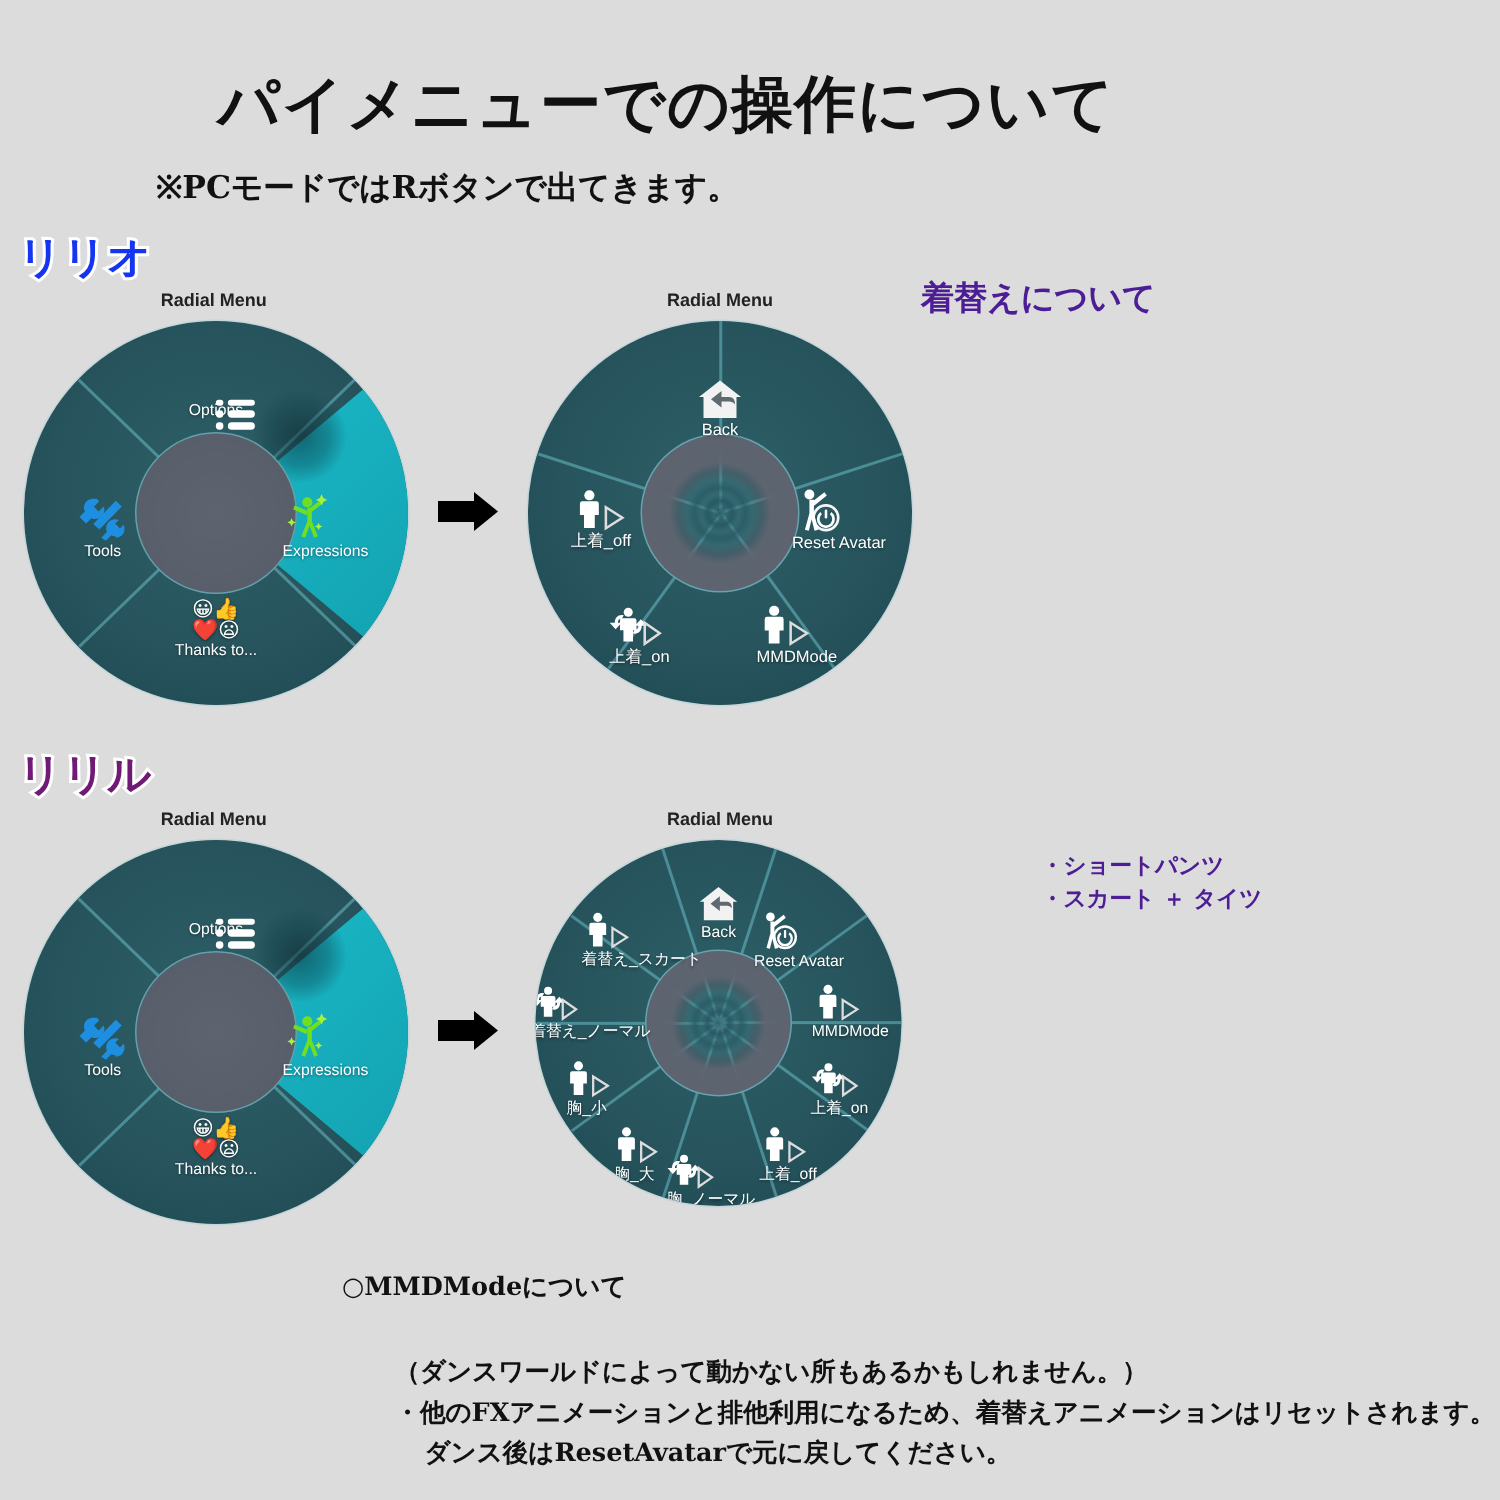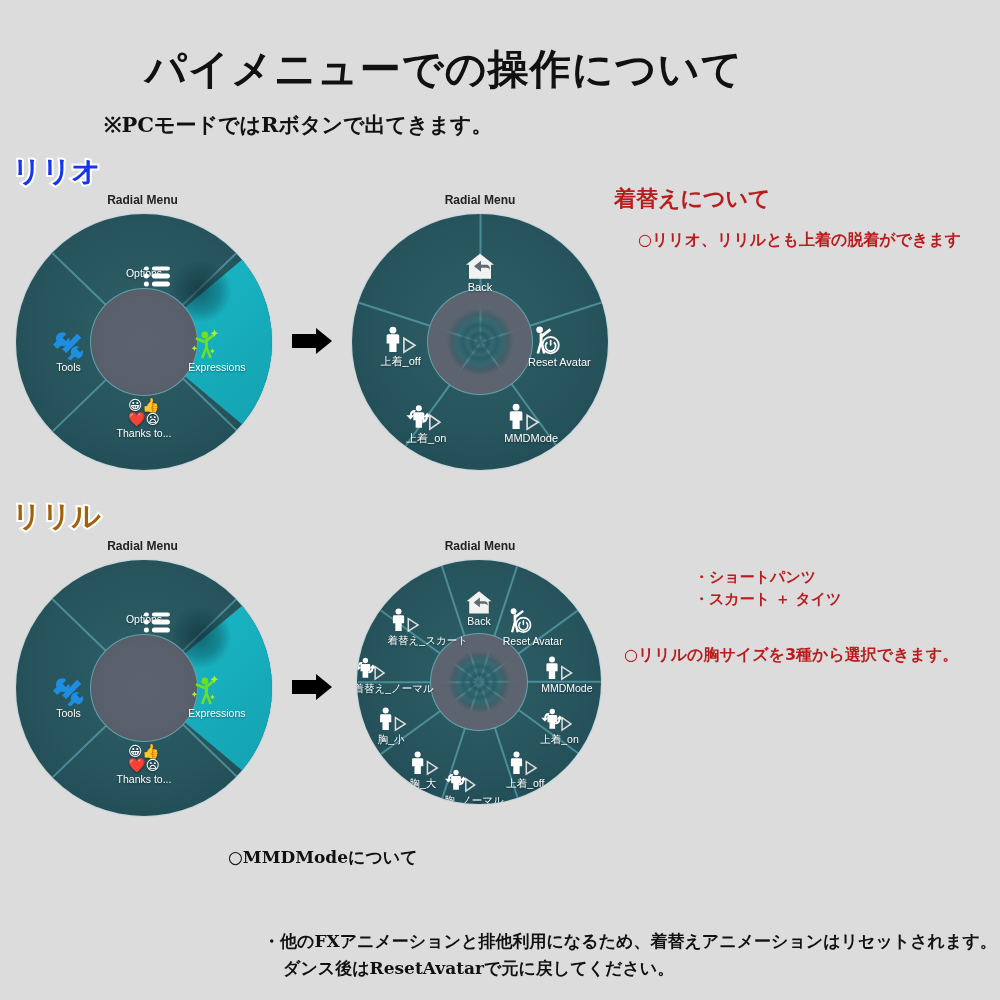--- a/index.html
+++ b/index.html
@@ -26,21 +26,21 @@
   }
   .avatar-name{
     position:absolute;font-size:29px;font-weight:700;white-space:nowrap;
     font-family:"DejaVu Sans","Liberation Sans",sans-serif;
     -webkit-text-stroke:4px #fff;paint-order:stroke fill;
   }
   .avatar-name.n1{left:12px;top:152px;color:#1535f0;}
   .avatar-name.n2{left:12px;top:497px;color:#1e9a42;}
 
   
-  .rt{position:absolute;white-space:nowrap;color:#b91c1c;}
+  .rt{position:absolute;white-space:nowrap;color:#4c1d95;}
   .rt.h{font-size:22px;font-weight:700;font-family:"DejaVu Sans","Liberation Sans",sans-serif;}
   .rt.b{font-size:16px;font-weight:700;font-family:"DejaVu Sans","Liberation Sans",sans-serif;}
   .rt.s{font-size:15px;font-weight:700;font-family:"DejaVu Sans","Liberation Sans",sans-serif;}
 
   
   .note{position:absolute;white-space:nowrap;color:#111;font-weight:700;
         font-family:"DejaVu Serif","Liberation Serif",serif;}
   .note.l1{font-size:17px;}
   .note.l2{font-size:17px;}
 
@@ -119,21 +119,21 @@
 </style>
 </head>
 <body>
 
 <div class="page">
 
   <div class="title">パイメニューでの操作について</div>
   <div class="subtitle">※PCモードではRボタンで出てきます。</div>
 
   <div class="avatar-name n1" style="color: rgb(21, 53, 240);">リリオ</div>
-  <div class="avatar-name n2" style="color: #a16207;">リリル</div>
+  <div class="avatar-name n2" style="color: #701a75;">リリル</div>
 
   <div class="menu" style="left:10px;top:193px;width:265px;height:282px;">
     <div class="menu-title">Radial Menu</div>
     <div class="wheel" style="left:6px;top:21px;width:256px;height:256px;">
 
       <div class="hi" style="clip-path:polygon(50% 50%, 100% 8%, 100% 92%);"></div>
 
       <div class="spokes">
         <i style="transform:rotate(46deg)"></i>
         <i style="transform:rotate(134deg)"></i>
@@ -275,21 +275,20 @@
             </g>
             <path d="M23 12 L34 19 L23 26 Z" fill="none" stroke="#ddd" stroke-width="1.7"></path>
           </svg>
         </span>
         <span class="lbl">上着_off</span>
       </div>
     </div>
   </div>
 
   <div class="rt h" style="left:614px;top:184px;">着替えについて</div>
-  <div class="rt b" style="left:638px;top:230px;">○リリオ、リリルとも上着の脱着ができます</div>
 
   <div class="menu" style="left:10px;top:539px;width:265px;height:282px;">
     <div class="menu-title">Radial Menu</div>
     <div class="wheel" style="left:6px;top:21px;width:256px;height:256px;">
 
       <div class="hi" style="clip-path:polygon(50% 50%, 100% 8%, 100% 92%);"></div>
 
       <div class="spokes">
         <i style="transform:rotate(46deg)"></i>
         <i style="transform:rotate(134deg)"></i>
@@ -506,19 +505,19 @@
             <path d="M23 12 L34 19 L23 26 Z" fill="none" stroke="#ddd" stroke-width="1.7"></path>
           </svg>
         </span>
         <span class="lbl">着替え_スカート</span>
       </div>
     </div>
   </div>
 
   <div class="rt s" style="left:694px;top:568px;">・ショートパンツ</div>
   <div class="rt s" style="left:694px;top:590px;">・スカート ＋ タイツ</div>
-  <div class="rt b" style="left:624px;top:645px;">○リリルの胸サイズを3種から選択できます。</div>
 
   <div class="note l1" style="left:228px;top:846px;">○MMDModeについて</div>
+  <div class="note l2" style="left:263px;top:903px;">（ダンスワールドによって動かない所もあるかもしれません。）</div>
   <div class="note l2" style="left:263px;top:930px;">・他のFXアニメーションと排他利用になるため、着替えアニメーションはリセットされます。</div>
   <div class="note l2" style="left:283px;top:957px;">ダンス後はResetAvatarで元に戻してください。</div>
 
 </div>
 
 </body></html>

